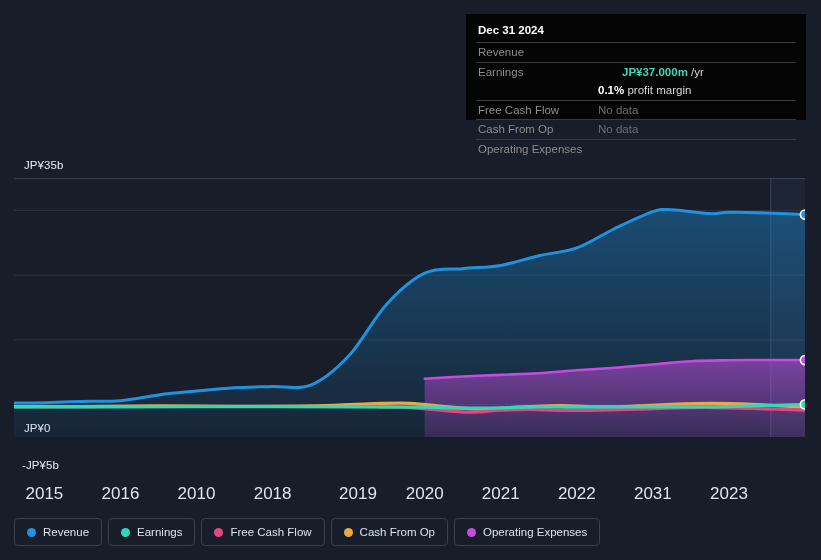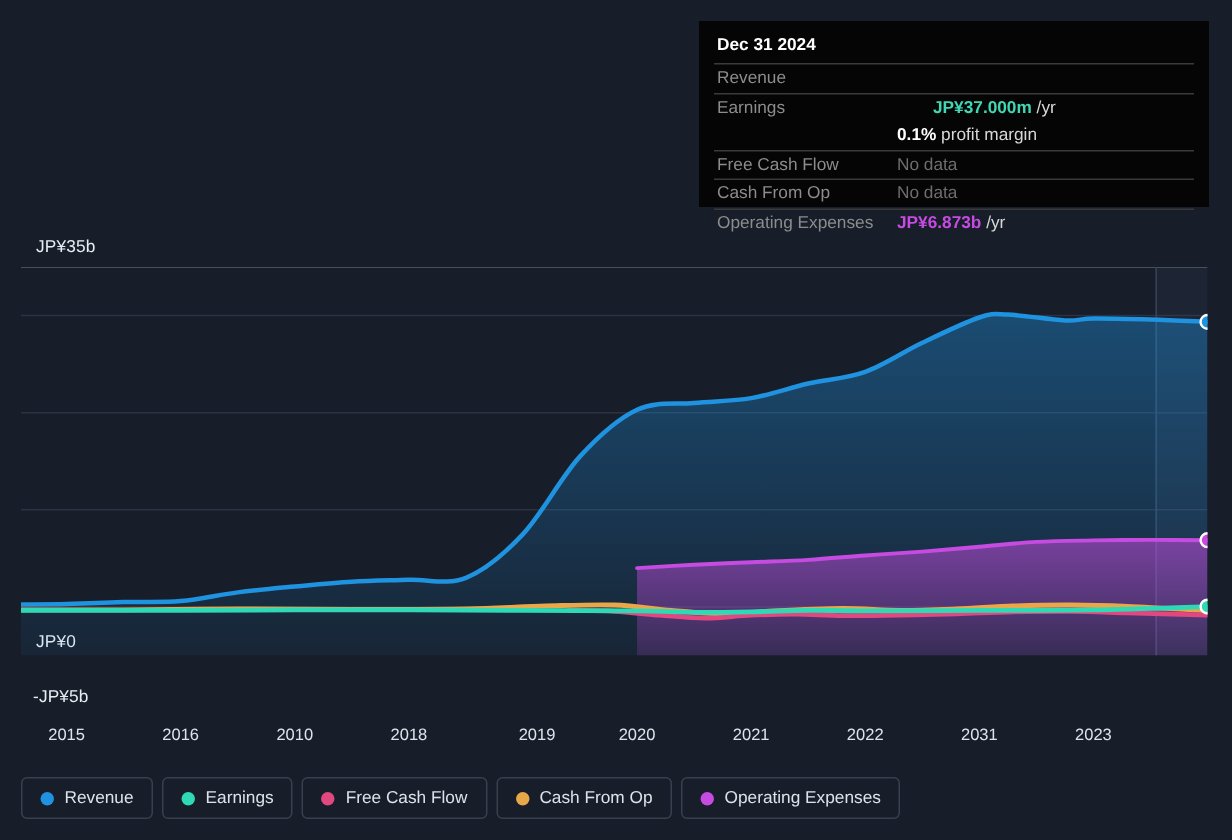--- a/index.html
+++ b/index.html
@@ -11,25 +11,25 @@
   
   .plot{position:absolute;left:14px;top:178px;width:791px;height:259px;}
   .chart-svg{position:absolute;left:0;top:0;}
 
   .ylab{position:absolute;font-size:11.5px;color:#e9edf2;letter-spacing:.1px;
         white-space:nowrap;}
   .ylab-top{left:24px;top:159px;}
   .ylab-zero{left:24px;top:422px;}
   .ylab-neg{left:22px;top:459px;}
 
-  .xlab{position:absolute;top:484px;font-size:11px;color:#dfe4ec;
+  .xlab{position:absolute;top:484px;font-size:17px;color:#dfe4ec;
         transform:translateX(-50%);white-space:nowrap;}
 
   
-  .tooltip{position:absolute;left:466px;top:14px;width:340px;height:124px;
+  .tooltip{position:absolute;left:466px;top:14px;width:340px;height:106px;
            background:#050505;box-sizing:border-box;padding:8px 10px 0 10px;}
   .tt-date{font-size:11.5px;font-weight:bold;color:#ffffff;
            padding:2px 0 6px 2px;}
   .tt-row{display:flex;align-items:center;height:18.5px;
           border-top:1px solid #3a3a3a;font-size:11.5px;}
   .tt-row.noline{border-top:none;}
   .tt-key{width:120px;color:#8c8c8c;padding-left:2px;}
   .tt-val{flex:1;}
   .tt-val b{font-weight:bold;}
   .tt-unit{color:#d8d8d8;font-weight:normal;}
@@ -118,21 +118,20 @@
         <div class="tt-row">
           <div class="tt-key">Free Cash Flow</div>
           <div class="tt-val"><span class="tt-nodata">No data</span></div>
         </div>
         <div class="tt-row">
           <div class="tt-key">Cash From Op</div>
           <div class="tt-val"><span class="tt-nodata">No data</span></div>
         </div>
         <div class="tt-row">
           <div class="tt-key">Operating Expenses</div>
-          <div class="tt-val"><b class="c-opex">JP¥6.873b</b><span class="tt-unit"> /yr</span></div>
         </div>
       </div>
   </div>
 
   <div class="legend" id="legend">
       <div class="lg">
         <span class="dot" style="background: rgb(31, 146, 224);"></span>
         <span class="txt">Revenue</span>
       </div>
       <div class="lg">

